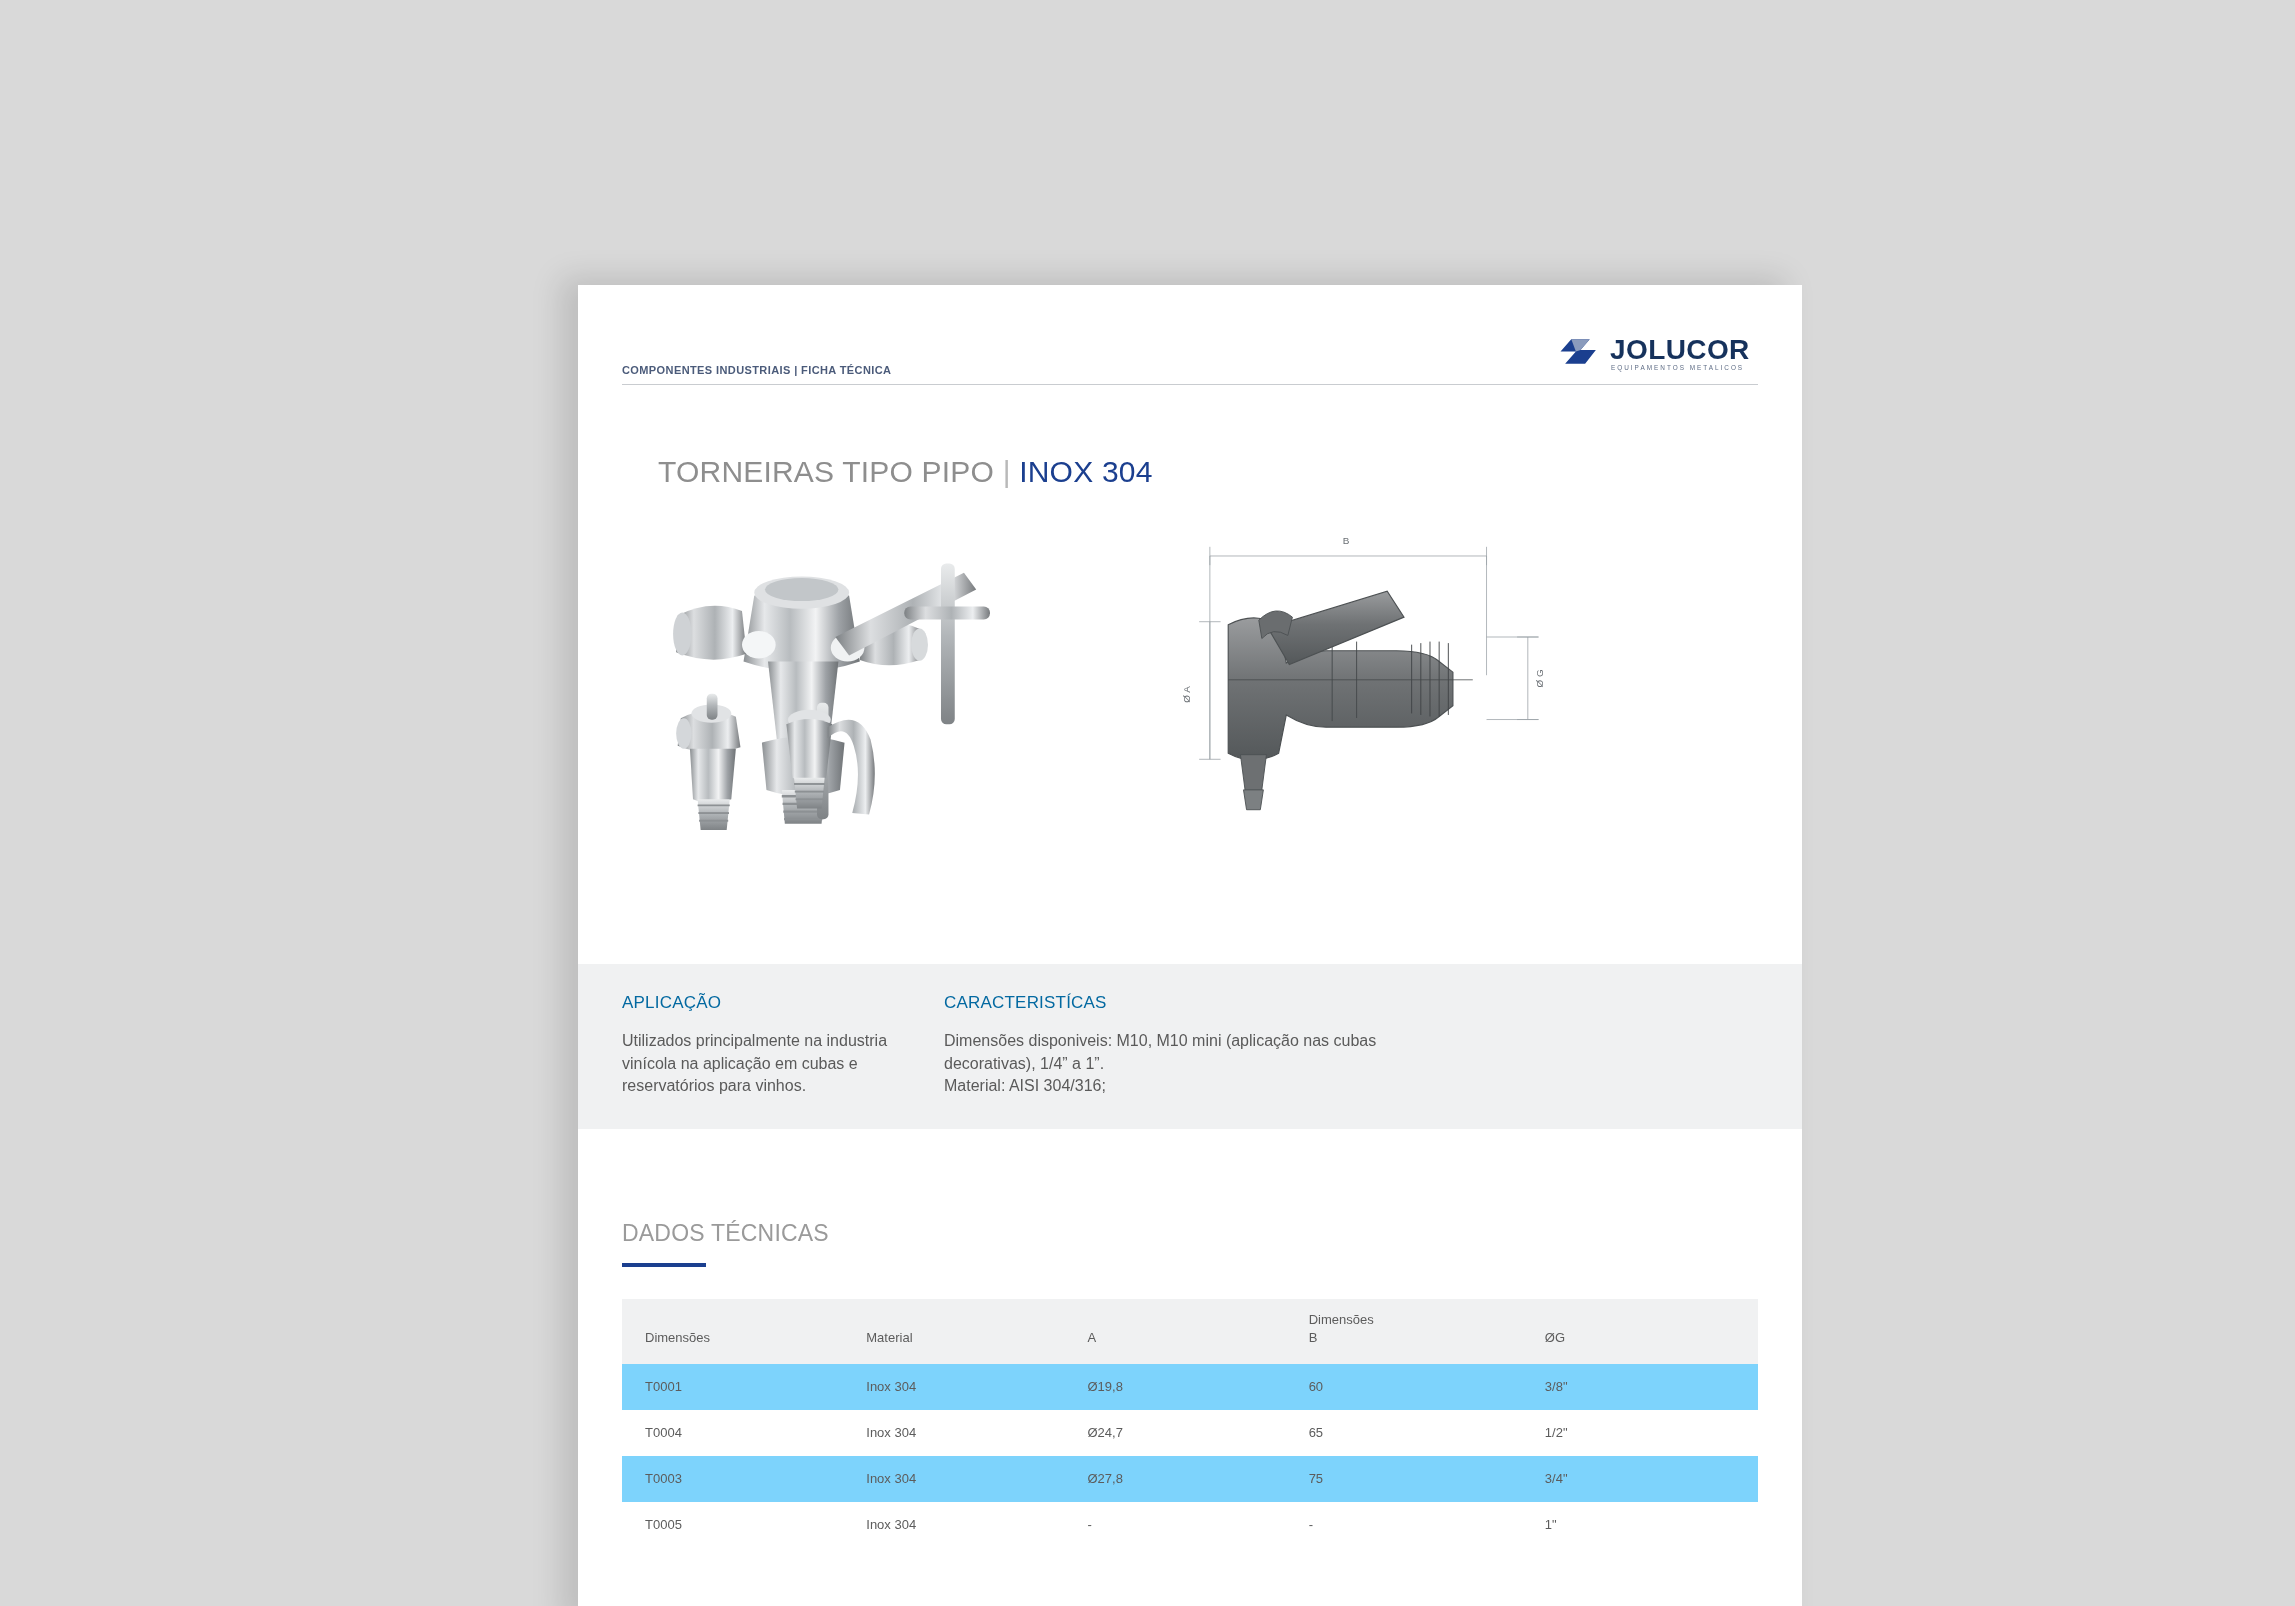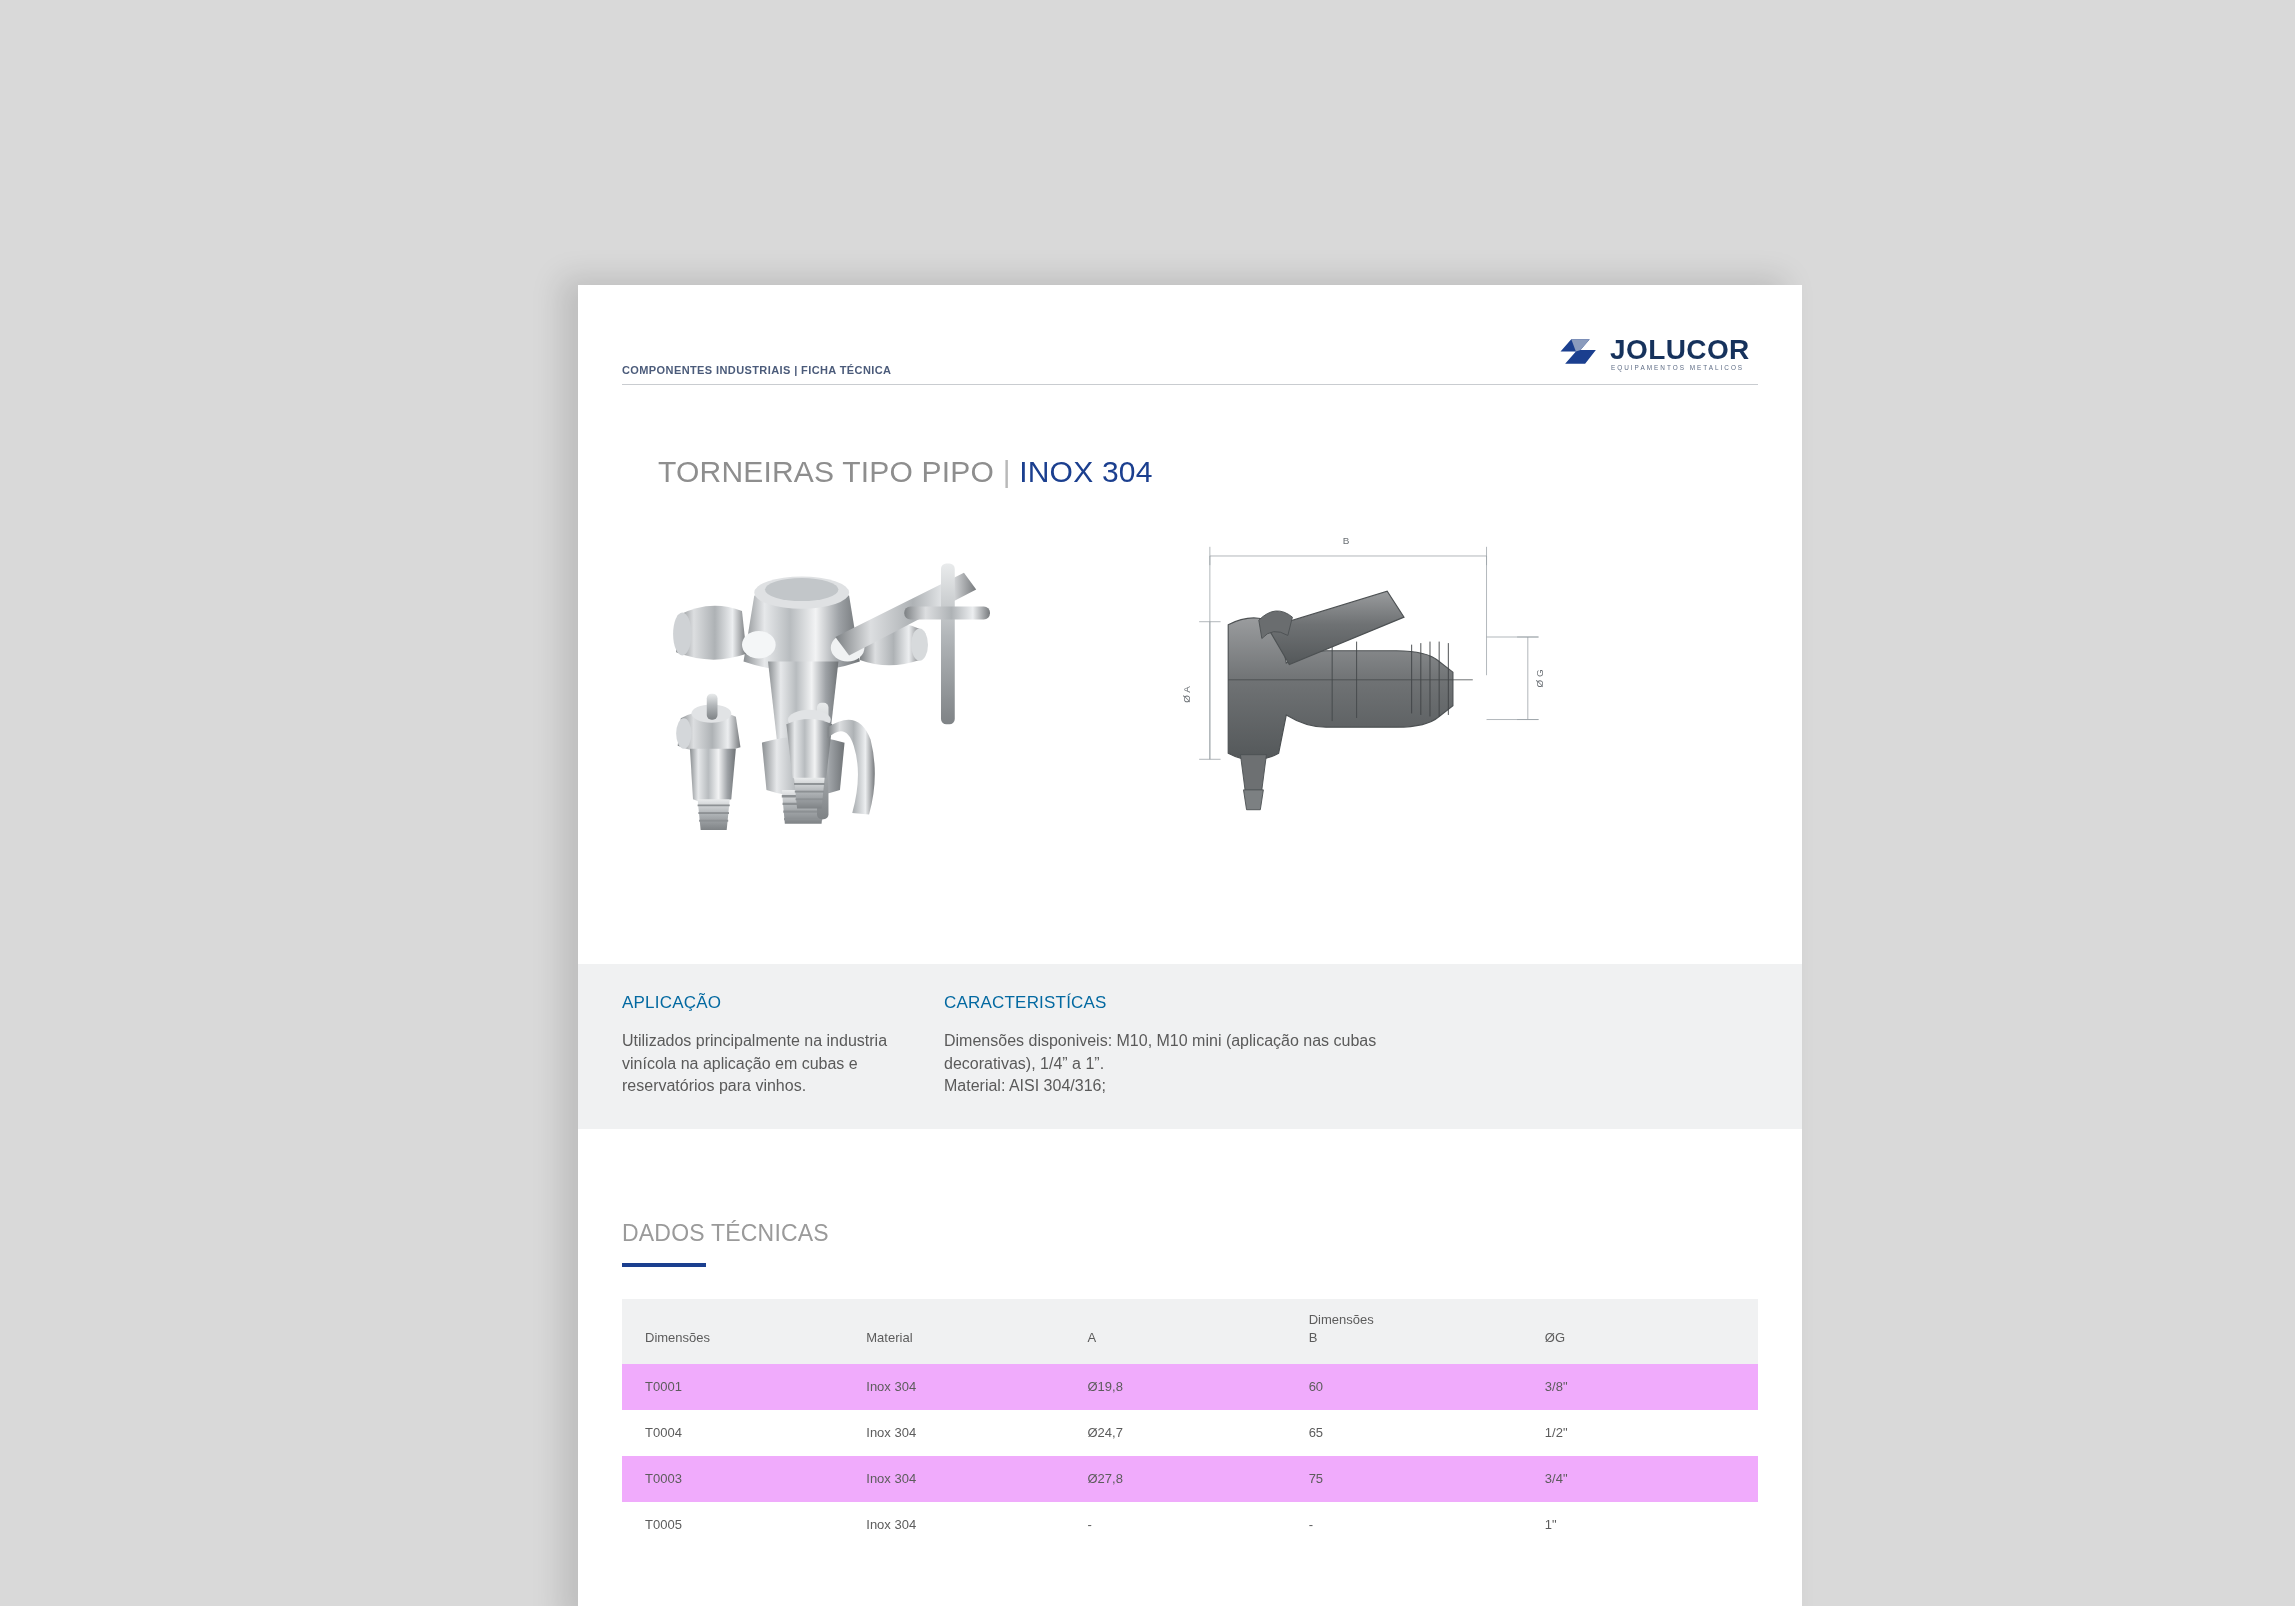--- a/index.html
+++ b/index.html
@@ -185,21 +185,21 @@
     vertical-align: bottom;
     padding-bottom: 1.5px;
   }
   .tbl thead tr.head-bot th {
     height: 34px;
     vertical-align: top;
     padding-top: 1.5px;
   }
   .tbl thead { background: #f0f1f2; }
   .tbl tbody td { height: 46px; vertical-align: middle; }
-  .tbl tbody tr.alt { background: #f0abfc; }
+  .tbl tbody tr.alt { background: #7dd3fc; }
 
   .c-ref { width: 222px; padding-left: 23px !important; }
   .c-mat { width: 222px; }
   .c-a   { width: 222px; }
   .c-b   { width: 237px; }
   .c-g   { width: 214px; }
 
   .ctr { text-align: center; }
   .dim-span { text-align: center; }
 </style>

